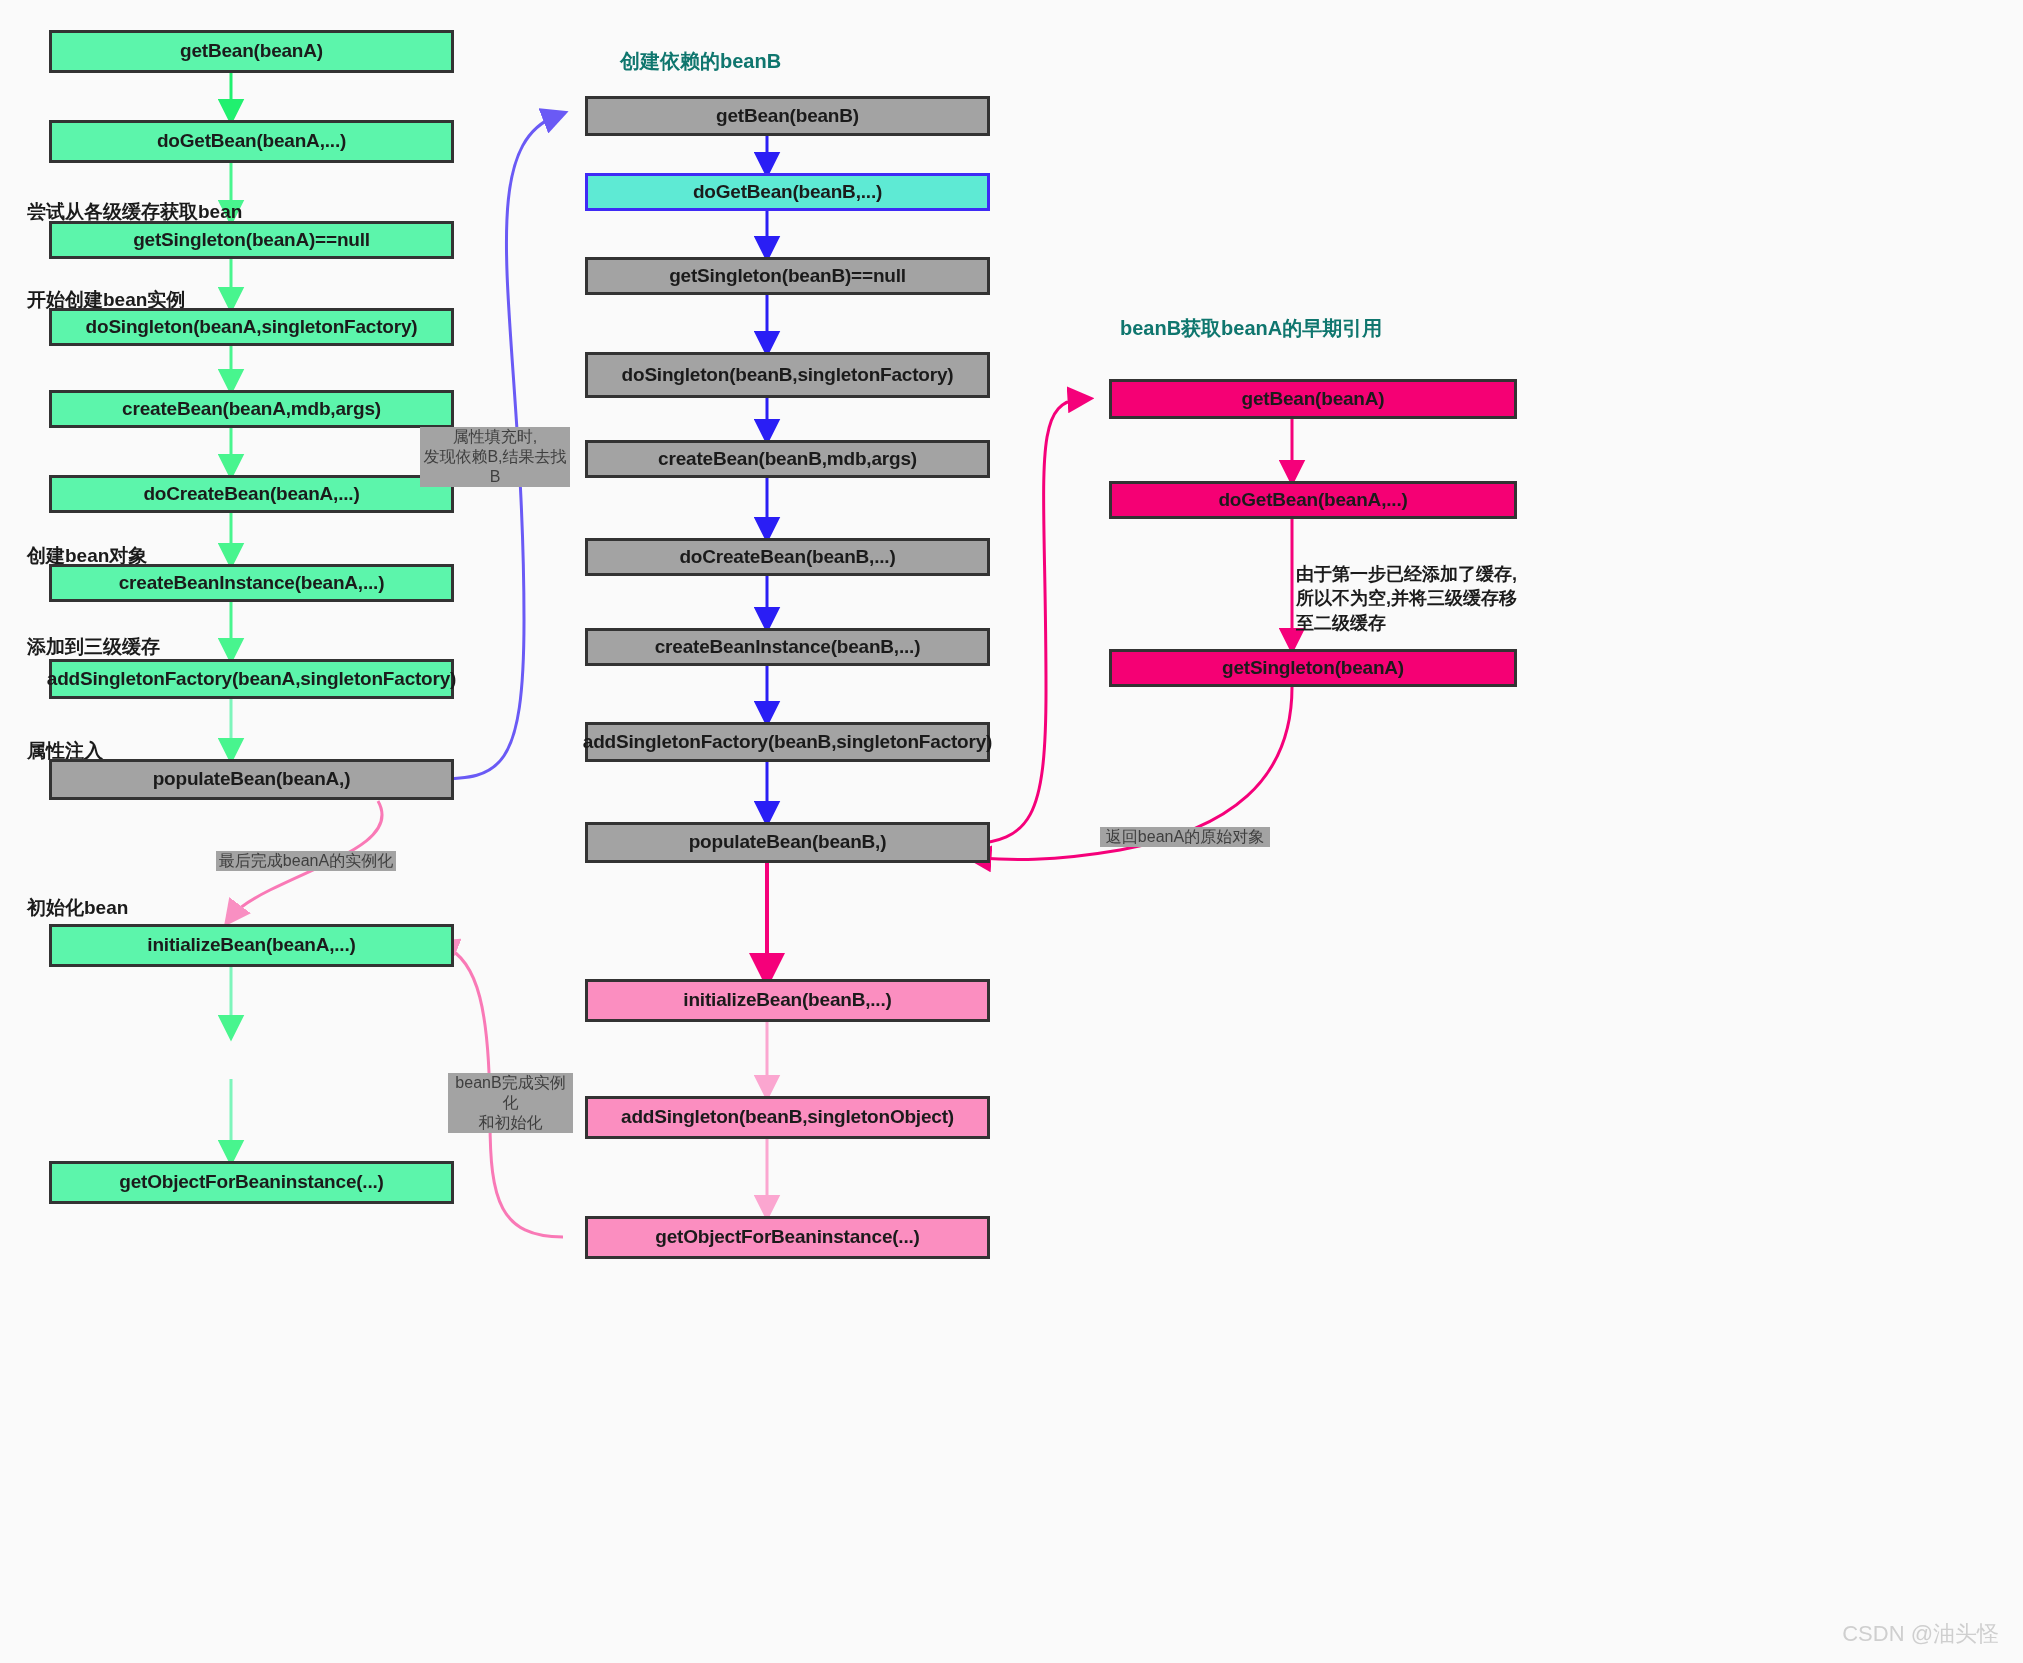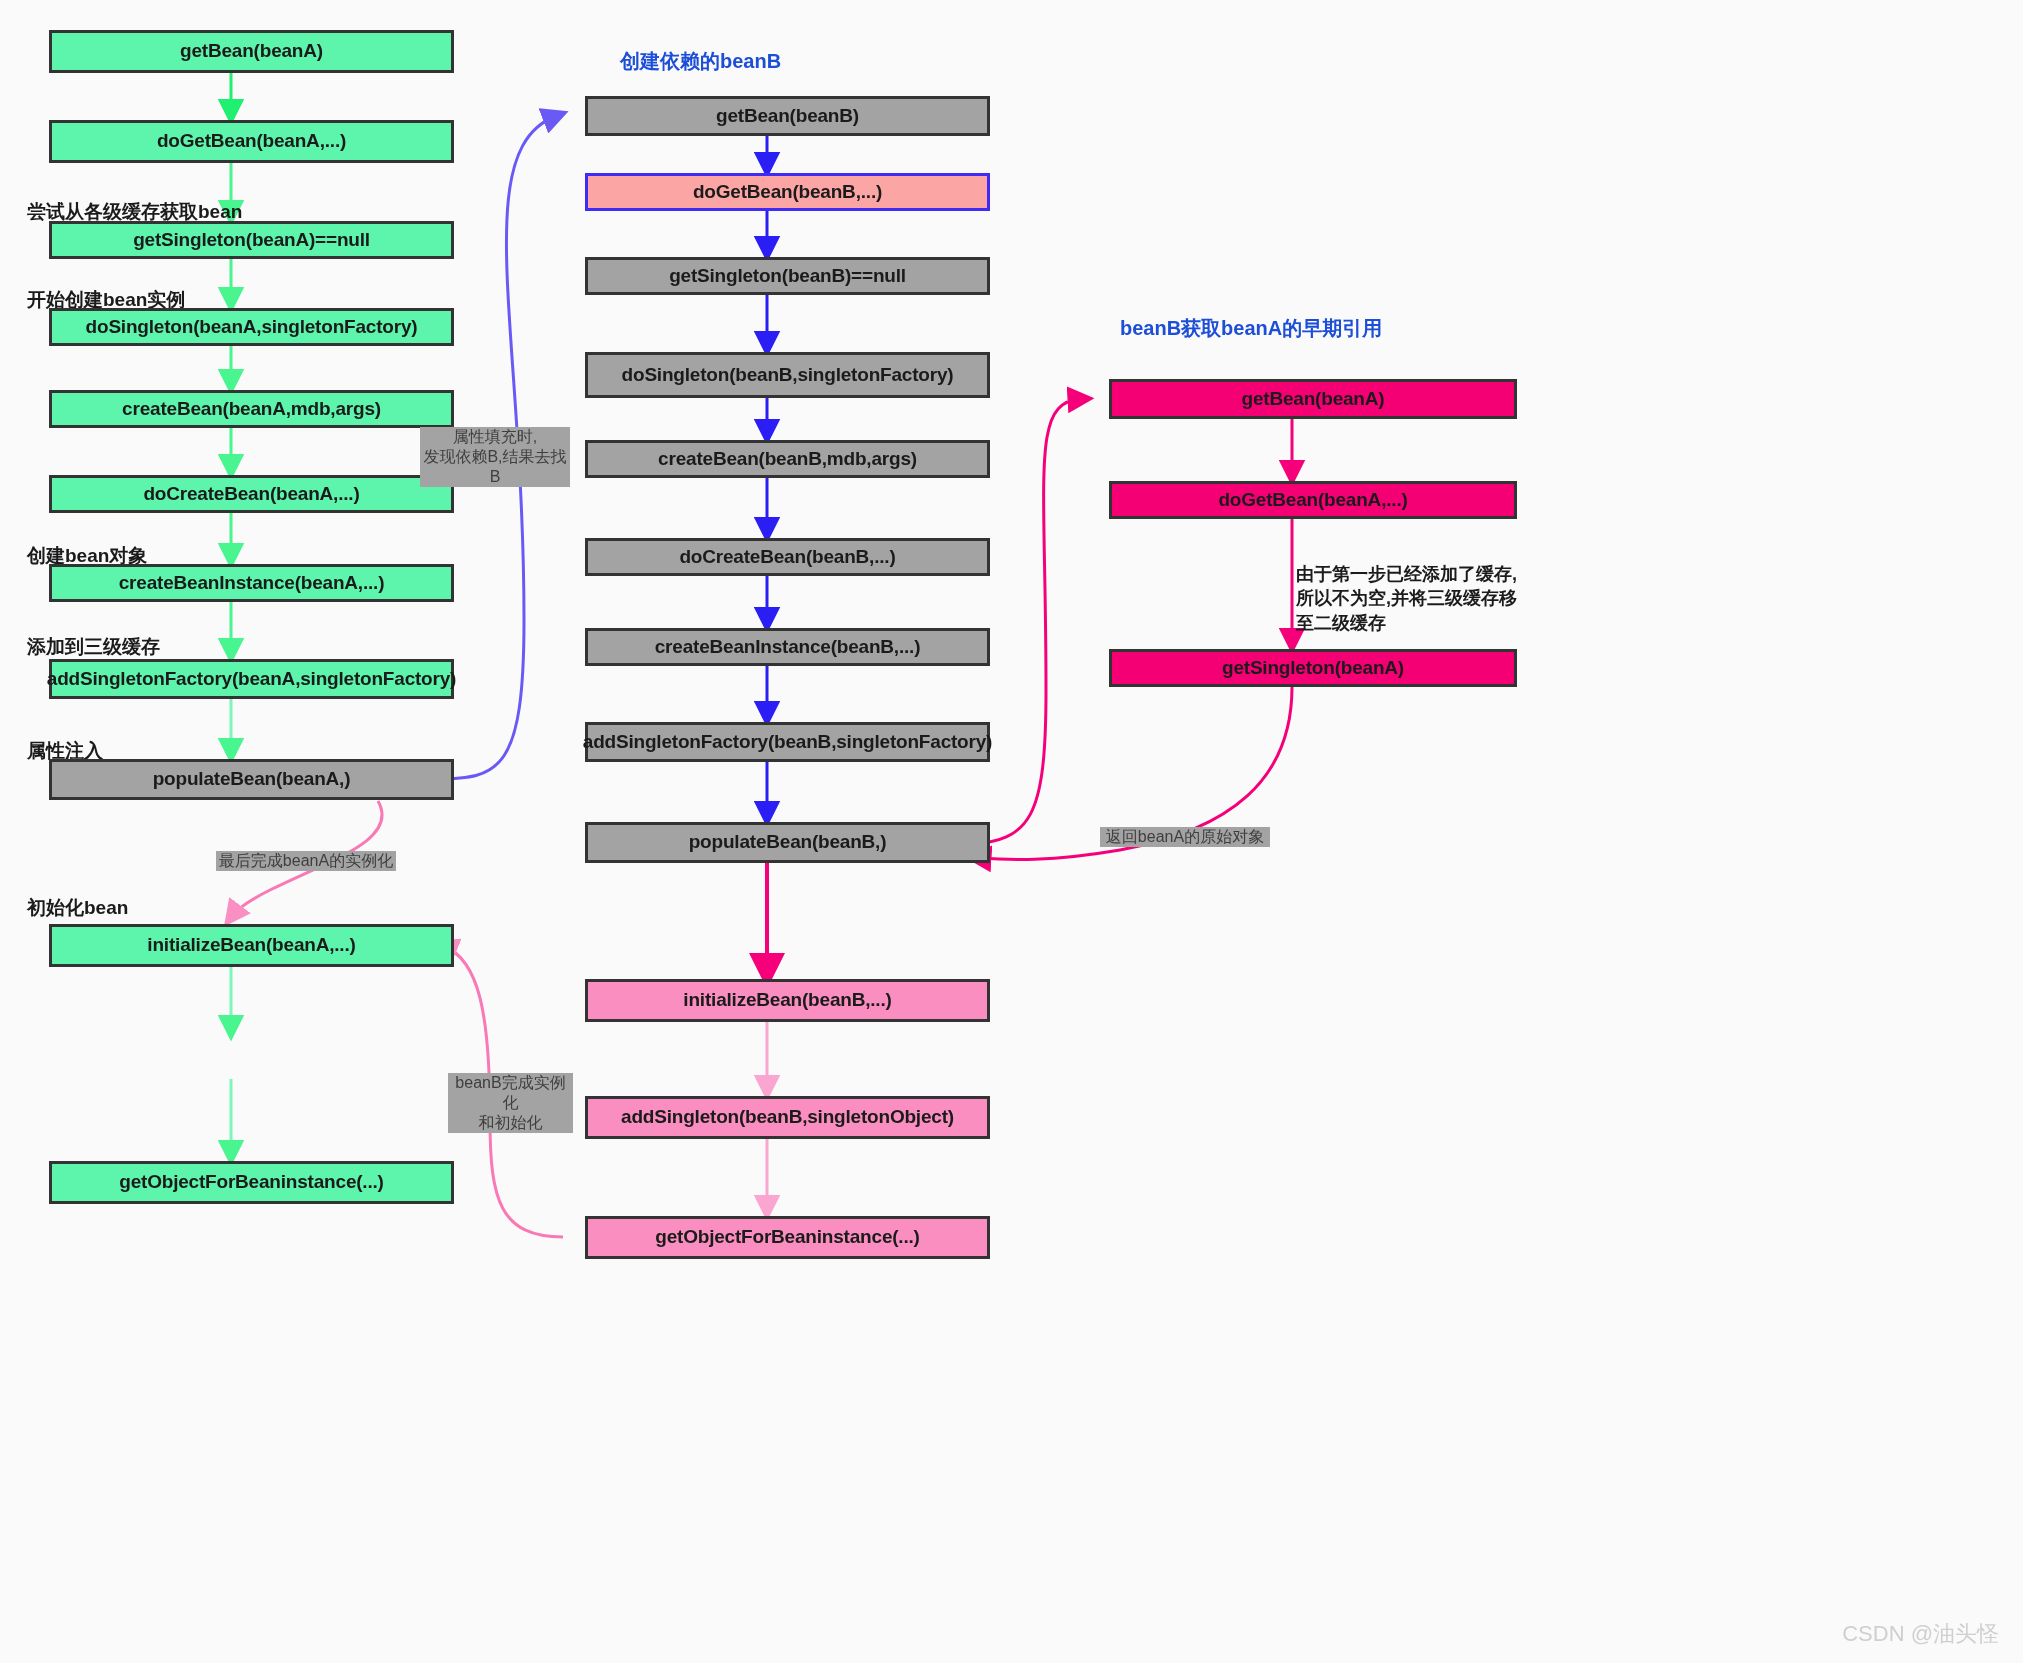--- a/index.html
+++ b/index.html
@@ -34,34 +34,34 @@
     justify-content: center;
     font-weight: bold;
     color: #1b1b1b;
     letter-spacing: -0.2px;
     text-align: center;
     line-height: 1.1;
     margin-left: 20px;
   }
   .node.green  { background: #5cf5ab; }
   .node.blue   { background: #a3a3a3; }
-  .node.blue-b { background: #fca5a5; border-color: #3f2bf5; }
+  .node.blue-b { background: #5eead4; border-color: #3f2bf5; }
   .node.crimson{ background: #f50074; }
   .node.pink   { background: #fb8ec0; }
 
   .section-label {
     position: absolute;
     font-weight: bold;
     color: #1b1b1b;
     white-space: nowrap;
   }
   .col-title {
     position: absolute;
     font-weight: bold;
-    color: #1d4ed8;
+    color: #0f766e;
     white-space: nowrap;
   }
   .edge-label {
     position: absolute;
     color: #3f3f3f;
     background: #a3a3a3;
     text-align: center;
     white-space: pre-line;
     line-height: 1.25;
     font-weight: normal;

